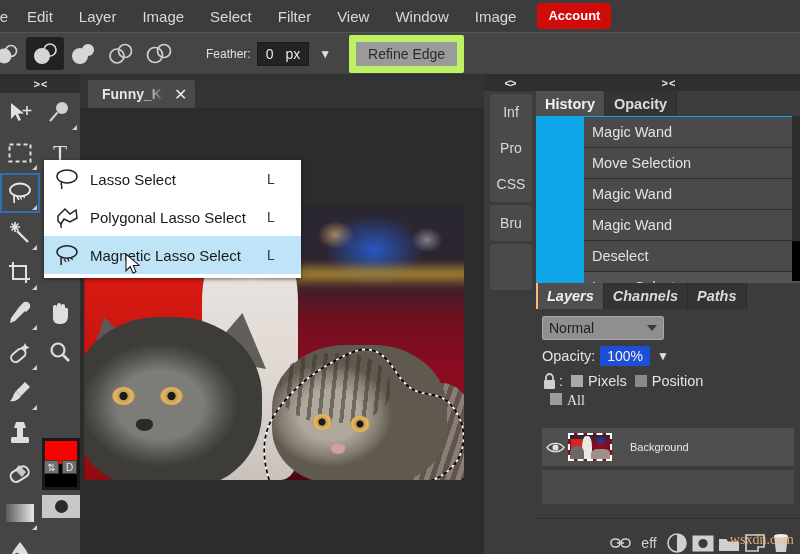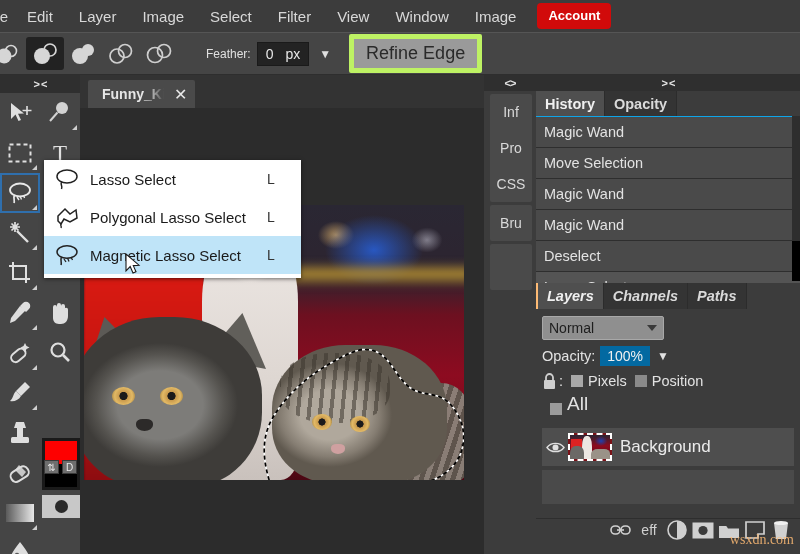--- a/index.html
+++ b/index.html
@@ -42,22 +42,22 @@
   }
   .sel-mode.active{ background:#222; }
   .feather-label{ color:#e0e0e0; font-size:12px; margin-left:28px; }
   .feather-box{
     background:#232323; color:#e8e8e8; font-size:14px;
     padding:3px 8px; margin-left:6px; min-width:48px; text-align:left;
     border:1px solid #1a1a1a;
   }
   .feather-arrow{ color:#e0e0e0; font-size:12px; margin-left:10px; cursor:pointer; }
   .refine-edge{
-    margin-left:18px; background:#9a9a9a; color:#2a2a2a; font-size:18px;
-    padding:4px 12px; border:5px solid #bef264; border-radius:2px; cursor:pointer;
+    margin-left:18px; background:#9a9a9a; color:#2a2a2a; font-size:14px;
+    padding:4px 12px; border:7px solid #bef264; border-radius:2px; cursor:pointer;
   }
 
   
   .toolbar{
     position:absolute; left:0; top:75px; width:80px; height:479px;
     background:#454545;
   }
   .tb-grip{
     height:18px; display:flex; align-items:center; justify-content:center;
     color:#e6e6e6; font-size:11px; font-weight:bold; background:#2f2f2f;
@@ -222,21 +222,21 @@
     display:flex;align-items:center;justify-content:center; letter-spacing:-1px; cursor:pointer;
   }
   .panel-tabs{ display:flex; height:25px; align-items:stretch; background:#fdba74; }
   .ptab{
     background:#343434; color:#dadada; font-size:14.5px; font-weight:bold;
     padding:0 9px; display:flex; align-items:center; cursor:pointer;
     border-right:1px solid #2c2c2c;
   }
   .ptab.active{ background:#4f4f4f; color:#f0f0f0; }
 
-  .history-list{ background:#0ea5e9; padding-top:1px; }
+  .history-list{ background:#0ea5e9; padding-top:1px;padding-left:48px; }
   .hitem{
     background:#4a4a4a; color:#e2e2e2; font-size:14.5px;
     height:31px; line-height:31px; padding-left:8px;
     border-bottom:1px solid #2e2e2e; cursor:pointer;
     margin-right:8px;
   }
   .hitem.cur{ background:#545454; margin-right:0; }
   .hscroll{
     position:absolute; right:0; top:41px; width:8px; height:165px; background:#2e2e2e;
   }
@@ -245,45 +245,45 @@
   .layers-block{ position:absolute; left:0; top:208px; width:264px; height:271px; background:#3c3c3c; }
   .layer-tabs{ display:flex; height:26px; padding-left:2px;font-style:italic; }
   .blend-row{ padding:7px 0 0 6px; }
   .blend-select{
     width:122px; height:24px; background:#8f8f8f; border:1px solid #a8a8a8;
     color:#1e1e1e; font-size:14px; display:flex; align-items:center;
     padding:0 6px; justify-content:space-between; cursor:pointer; border-radius:2px;
   }
   .caret-dn{ width:0;height:0;border-left:5px solid transparent;border-right:5px solid transparent;border-top:6px solid #3a3a3a;}
   .opacity-row{ display:flex; align-items:center; padding:6px 0 0 6px; color:#e2e2e2; font-size:14.5px;}
-  .opacity-val{ background:#0369a1; color:#f0f0f0; padding:2px 7px; margin-left:5px; font-size:14px;}
+  .opacity-val{ background:#1d4ed8; color:#f0f0f0; padding:2px 7px; margin-left:5px; font-size:14px;}
   .opacity-caret{ color:#e2e2e2; font-size:12px; margin-left:7px; cursor:pointer;}
   .lock-row{ display:flex; align-items:center; padding:6px 0 0 6px; color:#e2e2e2; font-size:14.5px; }
   .lock-ico{ width:15px;height:18px; position:relative; margin-right:2px;}
   .cbox{ width:12px;height:12px;background:#a8a8a8; display:inline-block; margin:0 5px 0 8px; cursor:pointer;}
   .cbox.dim{ background:#8a8a8a; }
   .cbox.off{ background:#9b9b9b; }
-  .lock-row2{ display:flex; align-items:flex-end; padding:3px 0 0 14px; color:#e2e2e2; font-size:19px; }
+  .lock-row2{ display:flex; align-items:flex-start; padding:3px 0 0 14px; color:#e2e2e2; font-size:14px;font-family:Liberation Serif, serif; }
 
   .layer-rows{ position:absolute; left:6px; top:145px; width:252px; }
   .layer-row{
     display:flex; align-items:center; height:38px; background:#4e4e4e; cursor:pointer;
   }
   .eye-ico{ width:26px; display:flex; align-items:center; justify-content:center;}
   .layer-thumb{
     width:44px;height:28px; border:2px dashed #fff; position:relative; overflow:hidden;
     background:#7a1218;
   }
-  .layer-name{ color:#eaeaea; font-size:17px; margin-left:8px; }
+  .layer-name{ color:#eaeaea; font-size:11px; margin-left:18px; }
   .layer-empty{ height:34px; background:#4a4a4a; margin-top:4px; }
 
   .layer-footer{
     position:absolute; left:0; bottom:0; width:264px; height:36px;
     background:#3c3c3c; border-top:1px solid #2e2e2e;
-    display:flex; align-items:flex-start; justify-content:flex-end; padding-right:8px; gap:4px;
+    display:flex; align-items:flex-end; justify-content:flex-end; padding-right:8px; gap:4px;
   }
   .lf-ico{ width:22px;height:22px; display:flex;align-items:center;justify-content:center; cursor:pointer;}
   .watermark{
     position:absolute; right:6px; bottom:6px; color:#fdba74; font-size:14px; opacity:.85;
     pointer-events:none; font-family:"Liberation Serif", serif;
   }
 
   
   .flyout{
     position:absolute; left:44px; top:160px; width:257px; height:118px;

